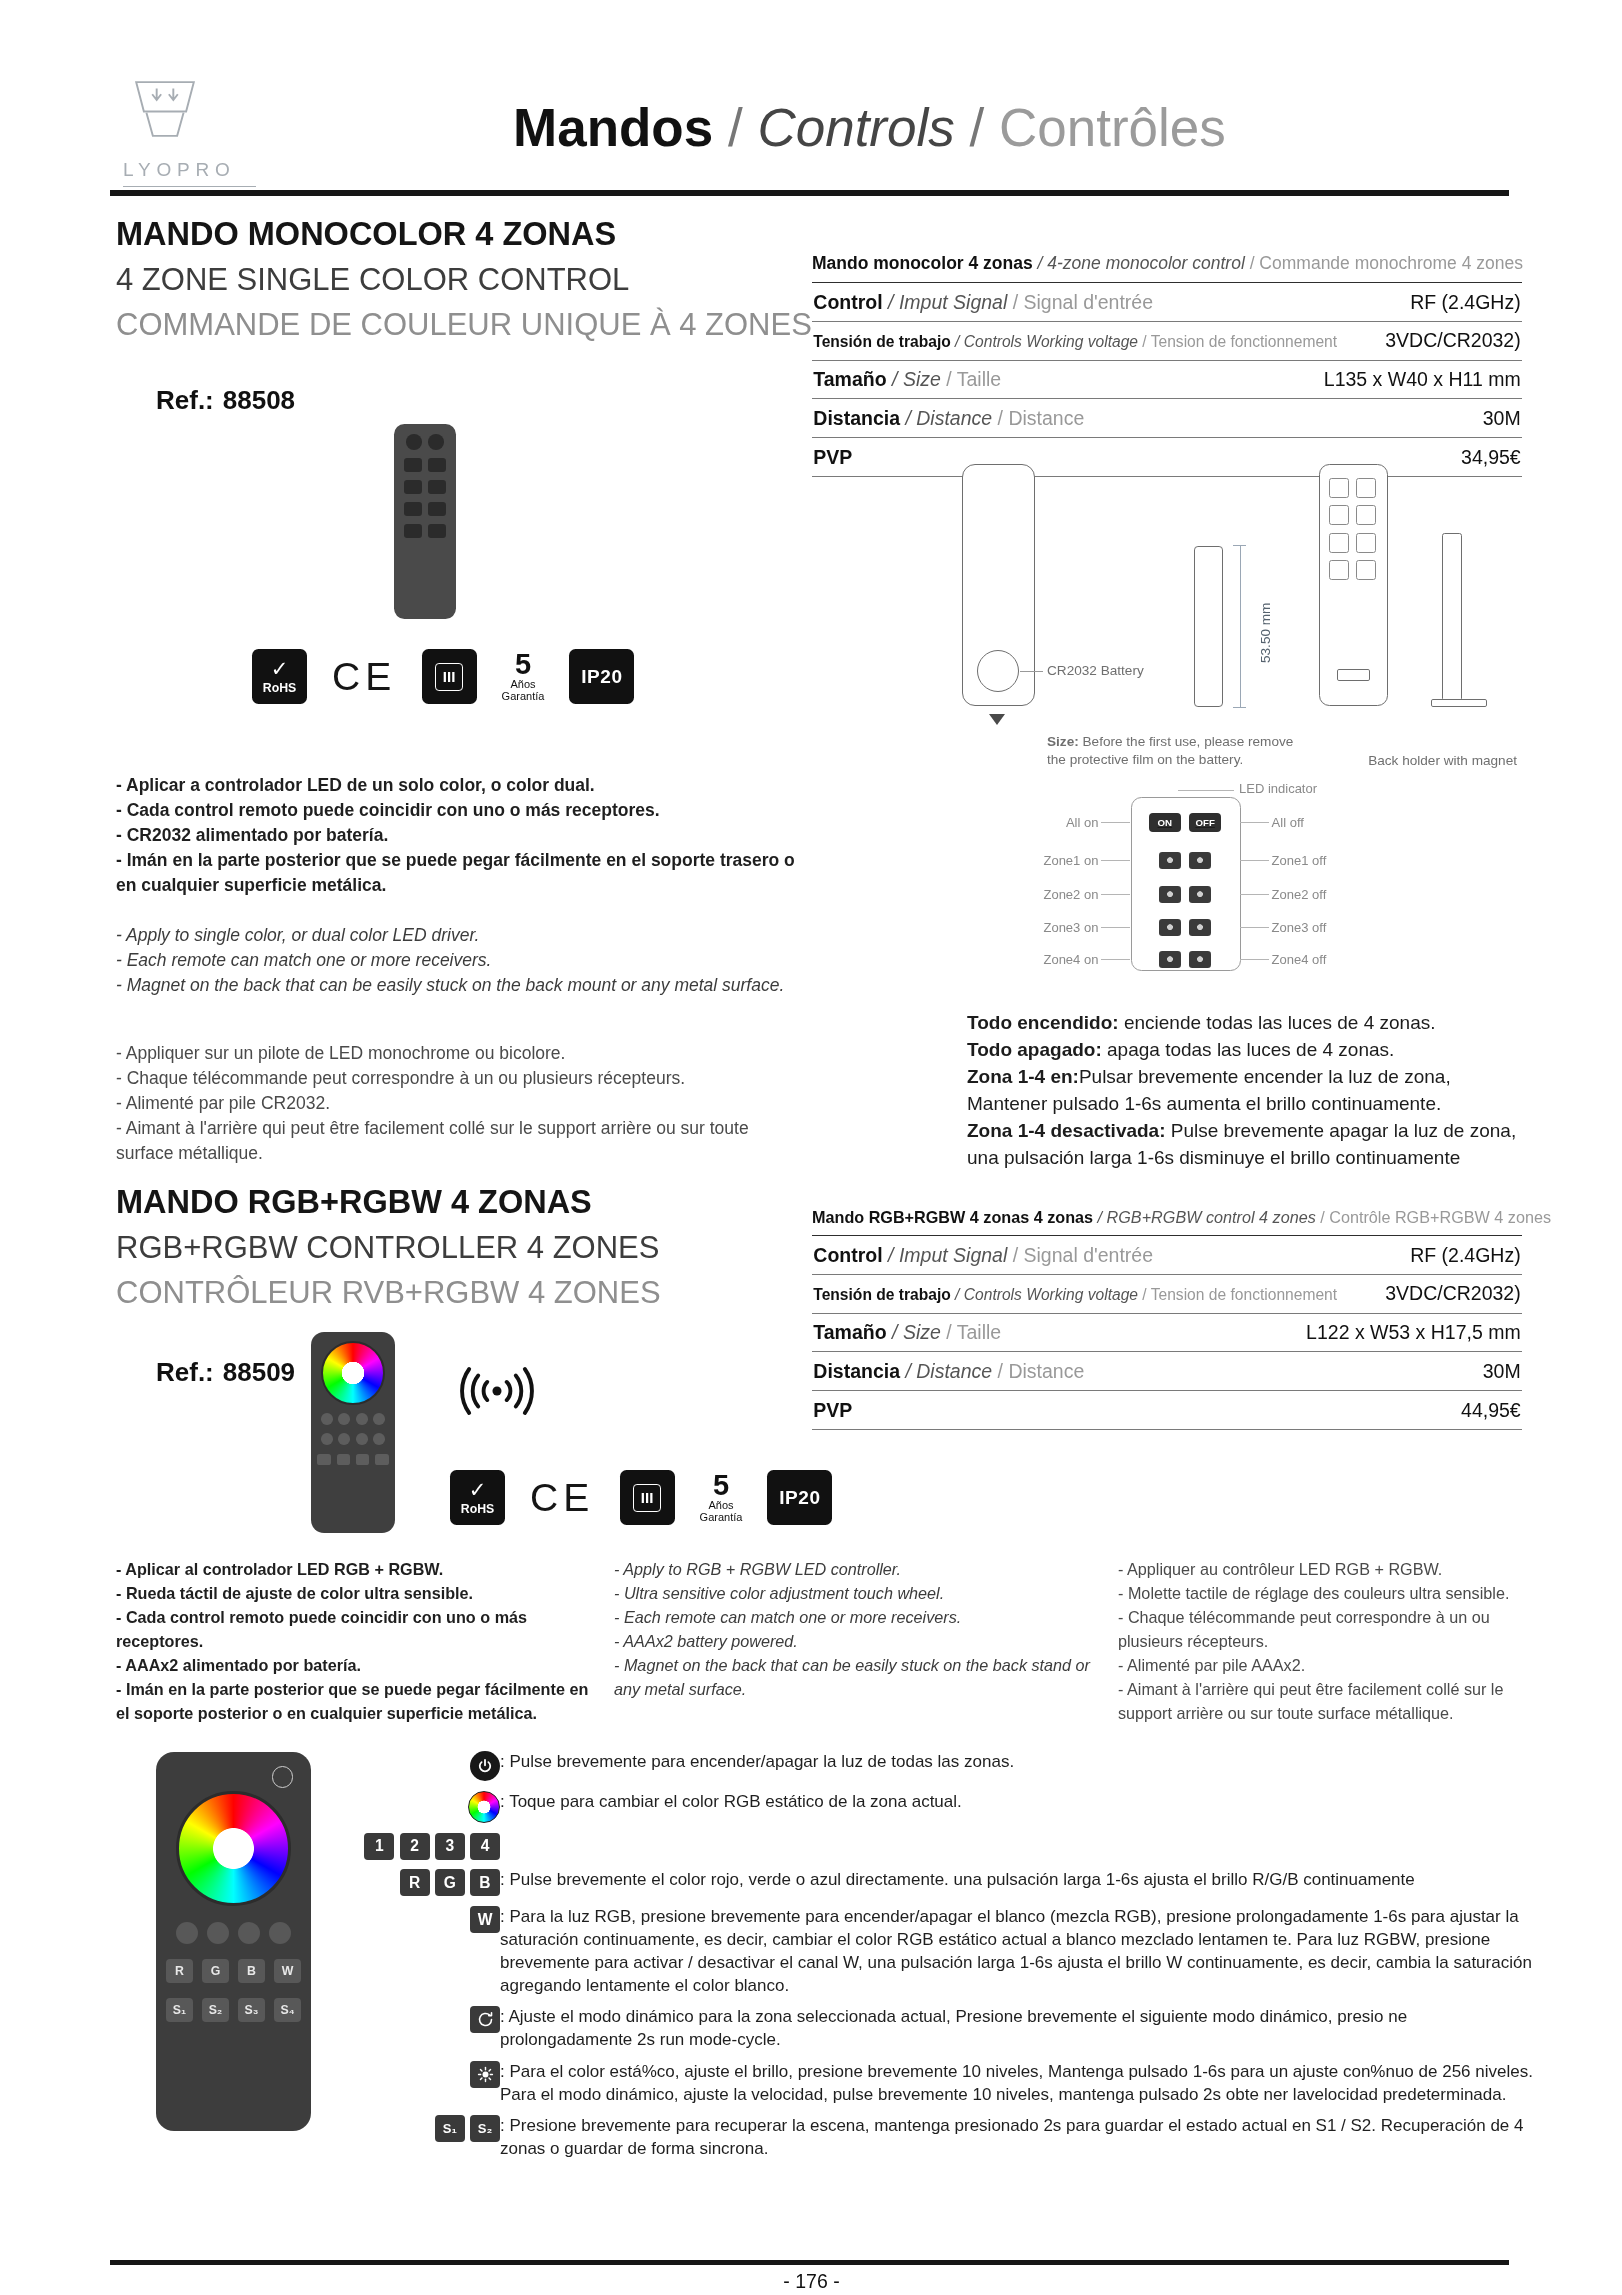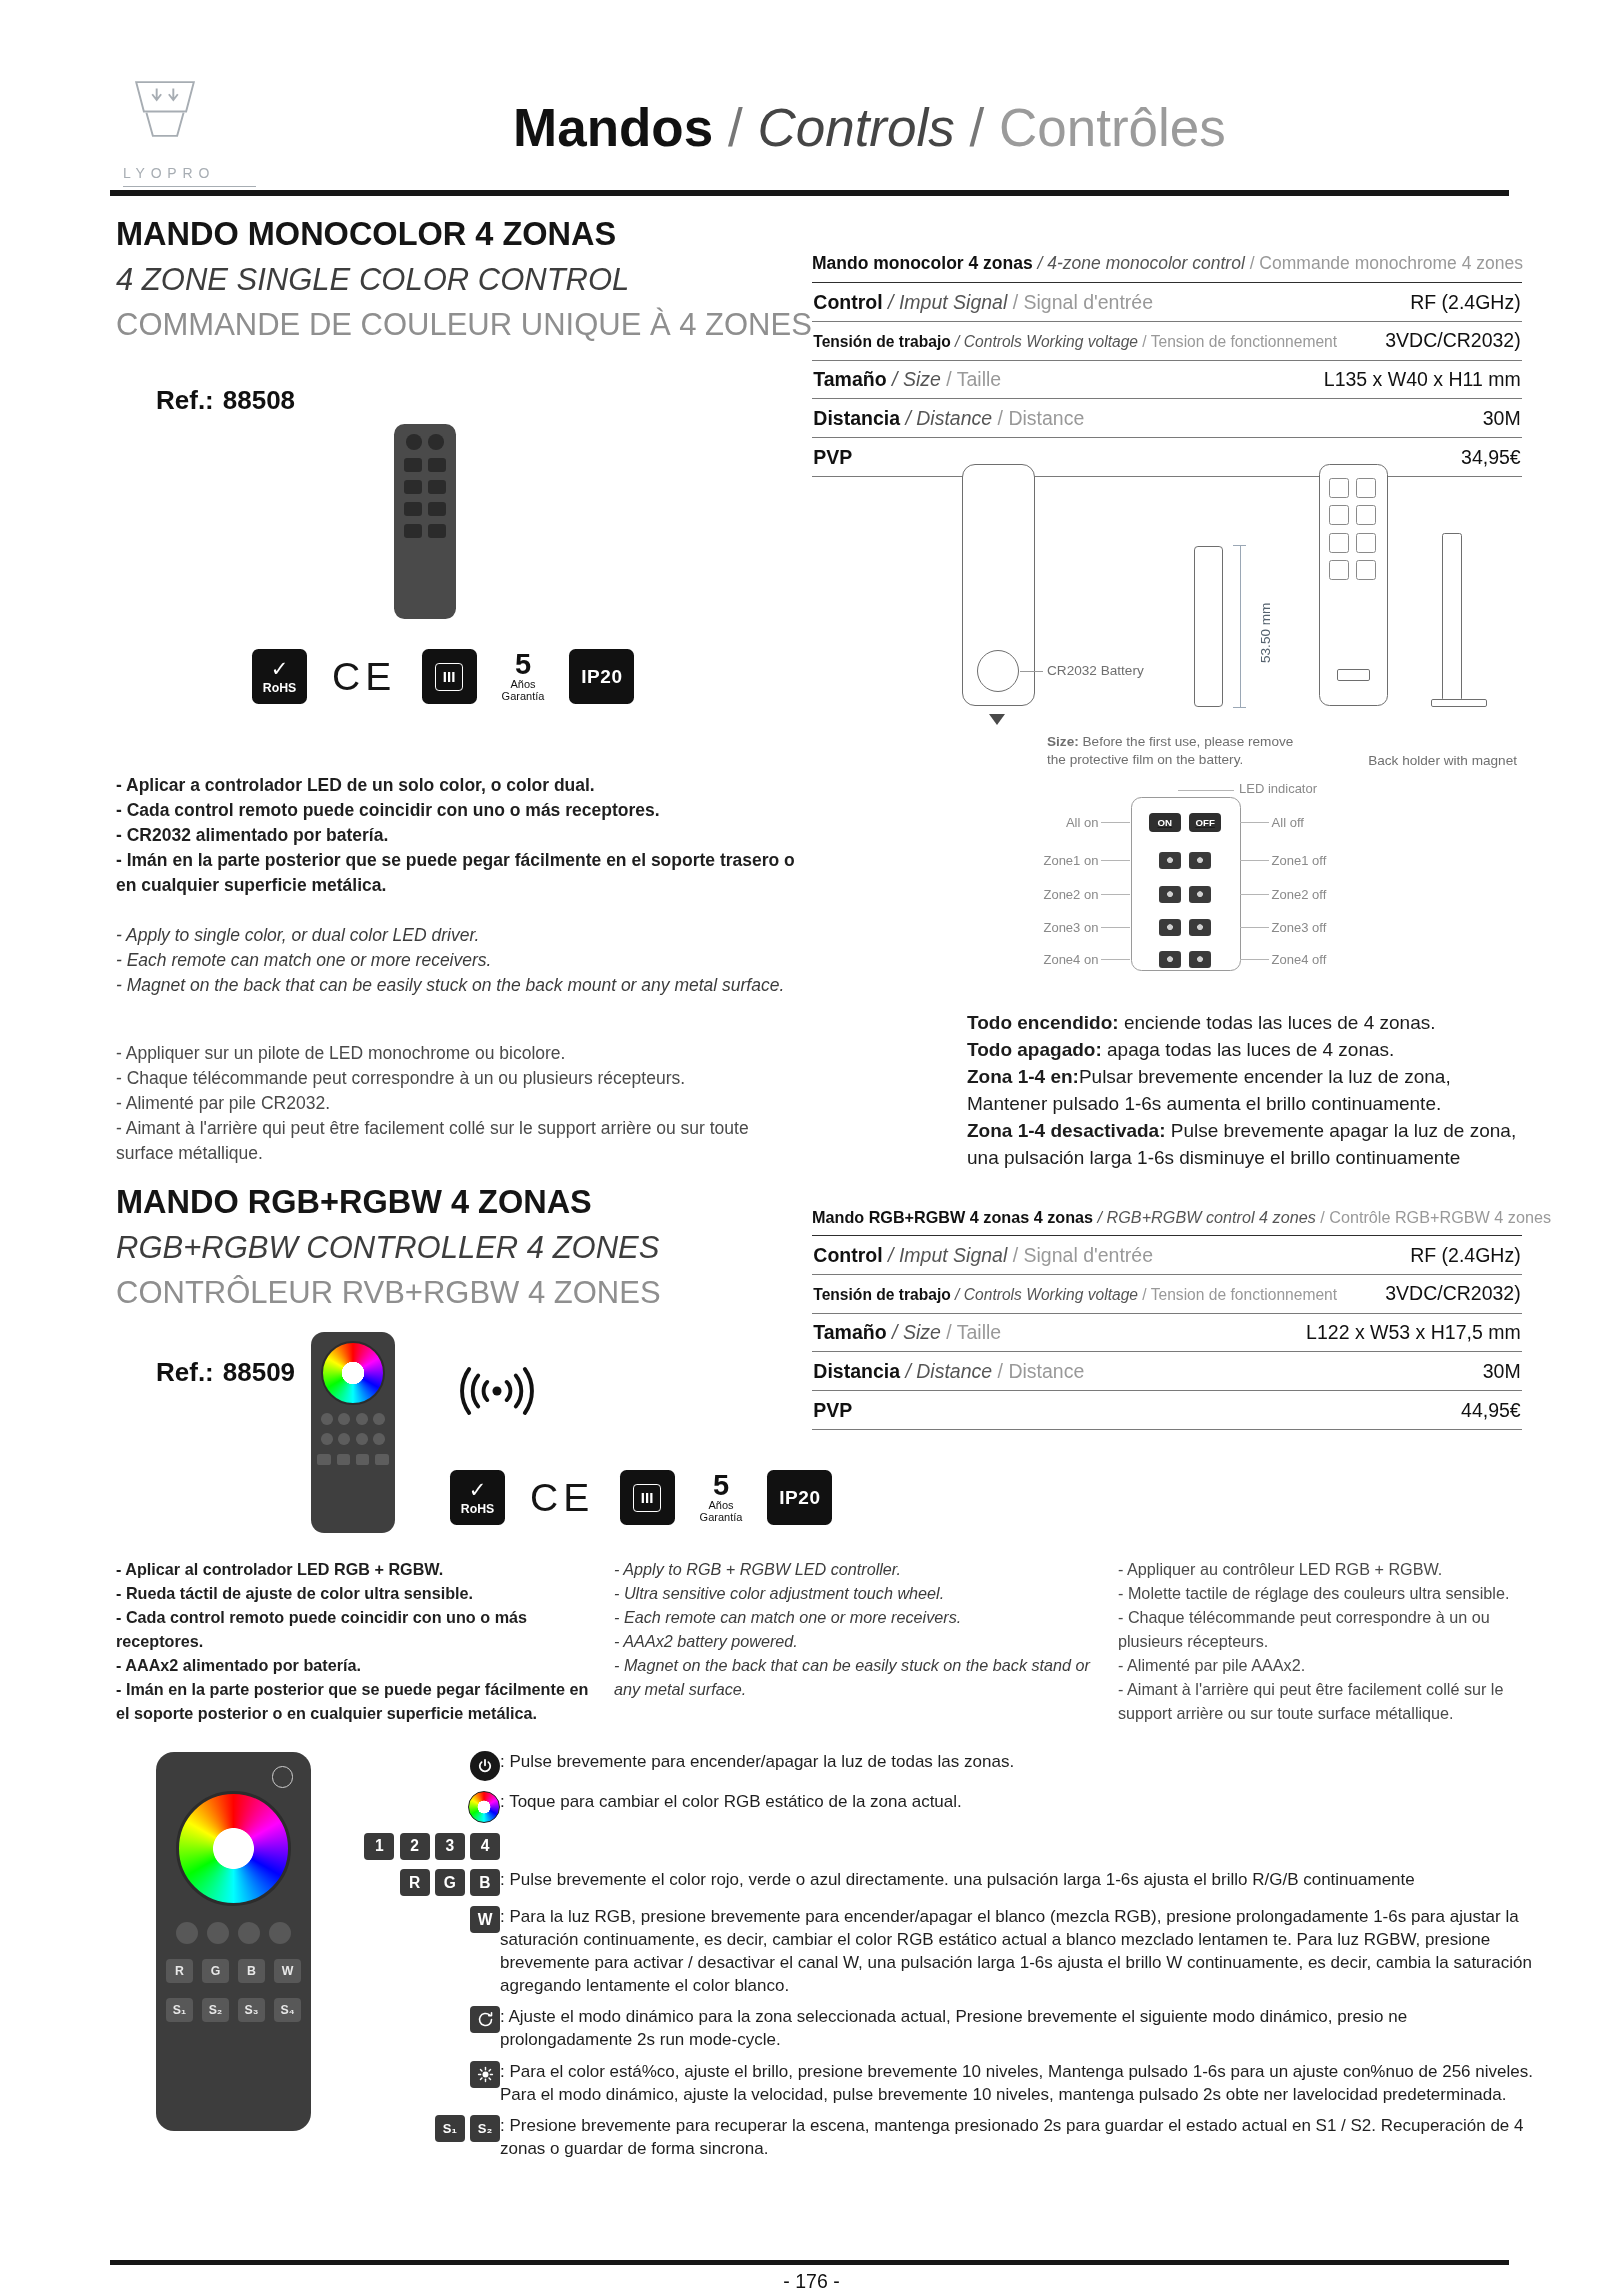--- a/index.html
+++ b/index.html
@@ -2,31 +2,31 @@
 <html style="font-size:10.4px"><head>
 <meta charset="utf-8">
 <style>
   html,body{margin:0;padding:0;}
   body{width:1623px;height:2295px;position:relative;background:#ffffff;
        font-family:"Liberation Sans",sans-serif;color:#1c1c1c;overflow:hidden;}
   .abs{position:absolute;}
   .rule{background:#161616;height:5.8px;}
 
   
-  .logo-text{font-size:14px;letter-spacing:5.8px;color:#a7adb3;margin-top:22px;}
+  .logo-text{font-size:19px;letter-spacing:5.8px;color:#a7adb3;margin-top:16px;}
   .logo-underline{width:133px;height:1.3px;background:#a7adb3;margin-top:5.2px;}
   .page-title{font-size:53px;white-space:nowrap;}
   .pt-b{font-weight:bold;color:#111;}
   .pt-sep{color:#777;}
   .pt-i{font-style:italic;color:#454545;}
   .pt-l{color:#9b9b9b;}
 
   
   .sec-t1{font-size:32.5px;font-weight:bold;color:#151515;}
-  .sec-t2{font-size:31px;font-style:italic;color:#3d3d3d;margin-top:9px;}
+  .sec-t2{font-size:31px;color:#3d3d3d;margin-top:9px;}
   .sec-t3{font-size:31px;color:#8f8f8f;margin-top:9px;}
   .ref{font-size:26px;font-weight:bold;color:#111;}
   .ref span + span{margin-left:9px;}
 
   
   .bullets{font-size:17.5px;line-height:25px;color:#1f1f1f;}
   .bullets2{font-size:16.2px;line-height:24px;}
   .b-es{font-weight:bold;}
   .b-en{font-style:italic;color:#3c3c3c;font-weight:normal;}
   .b-fr{color:#4a4a4a;font-weight:normal;}

